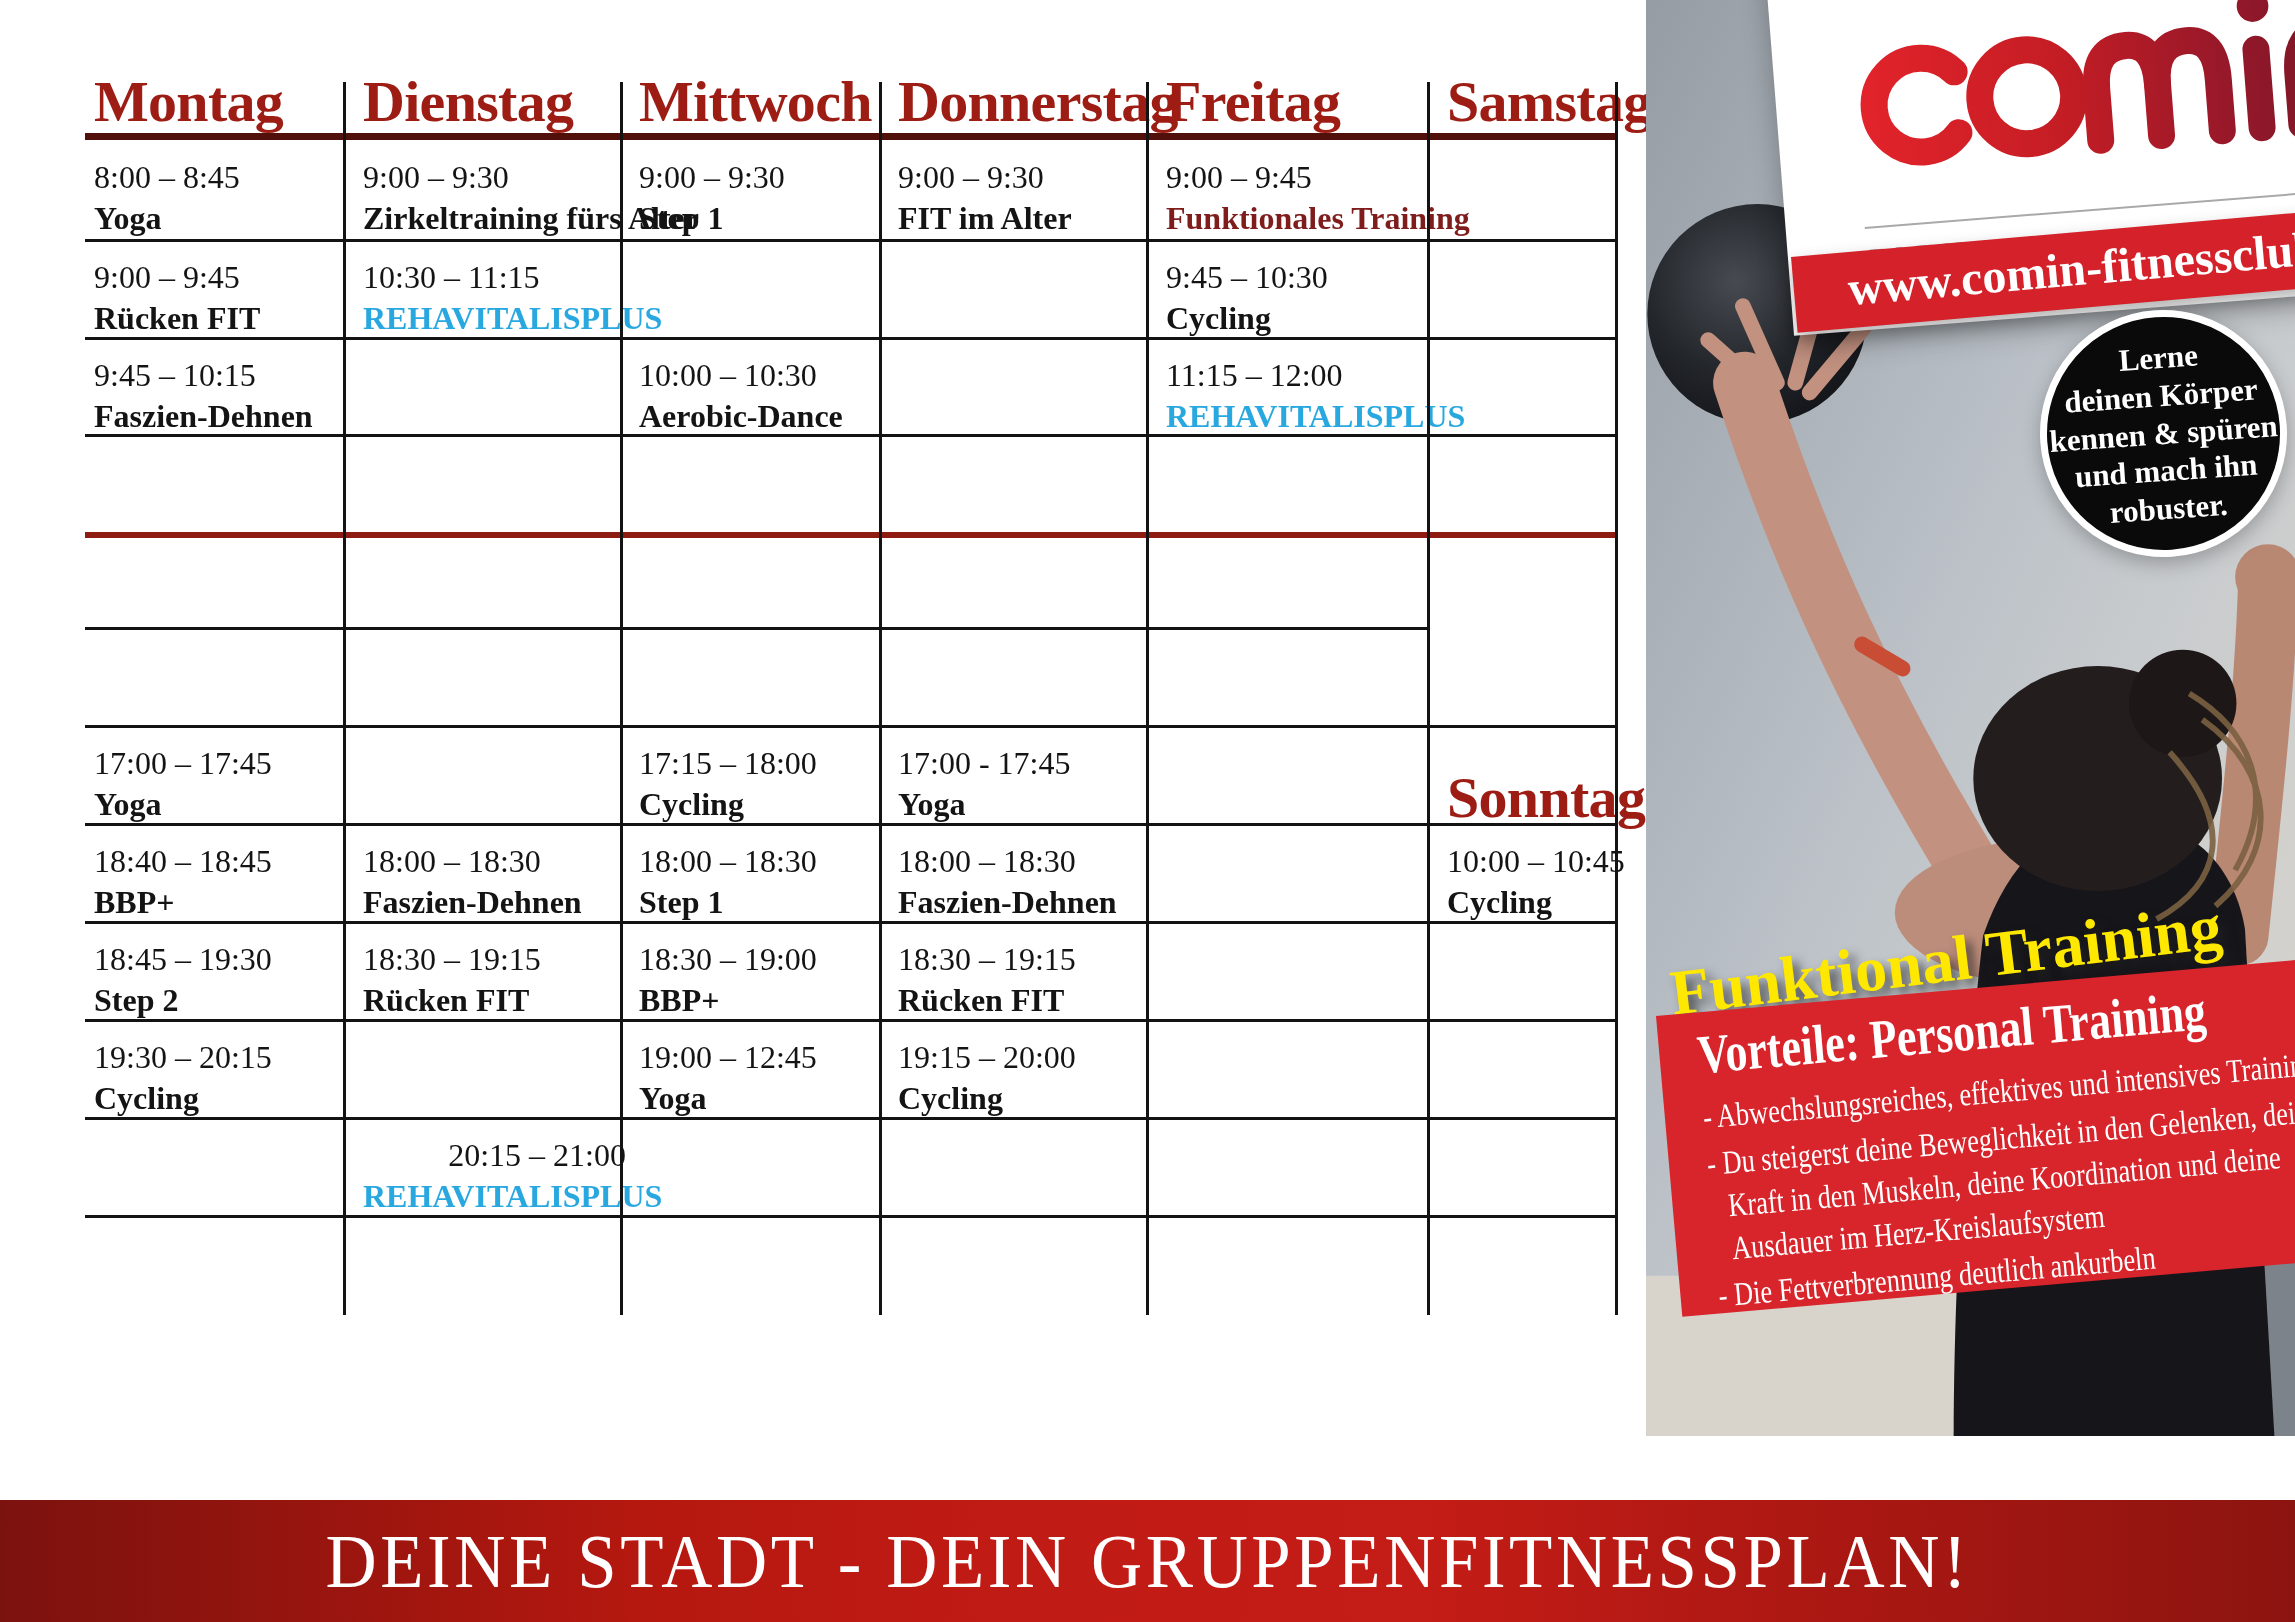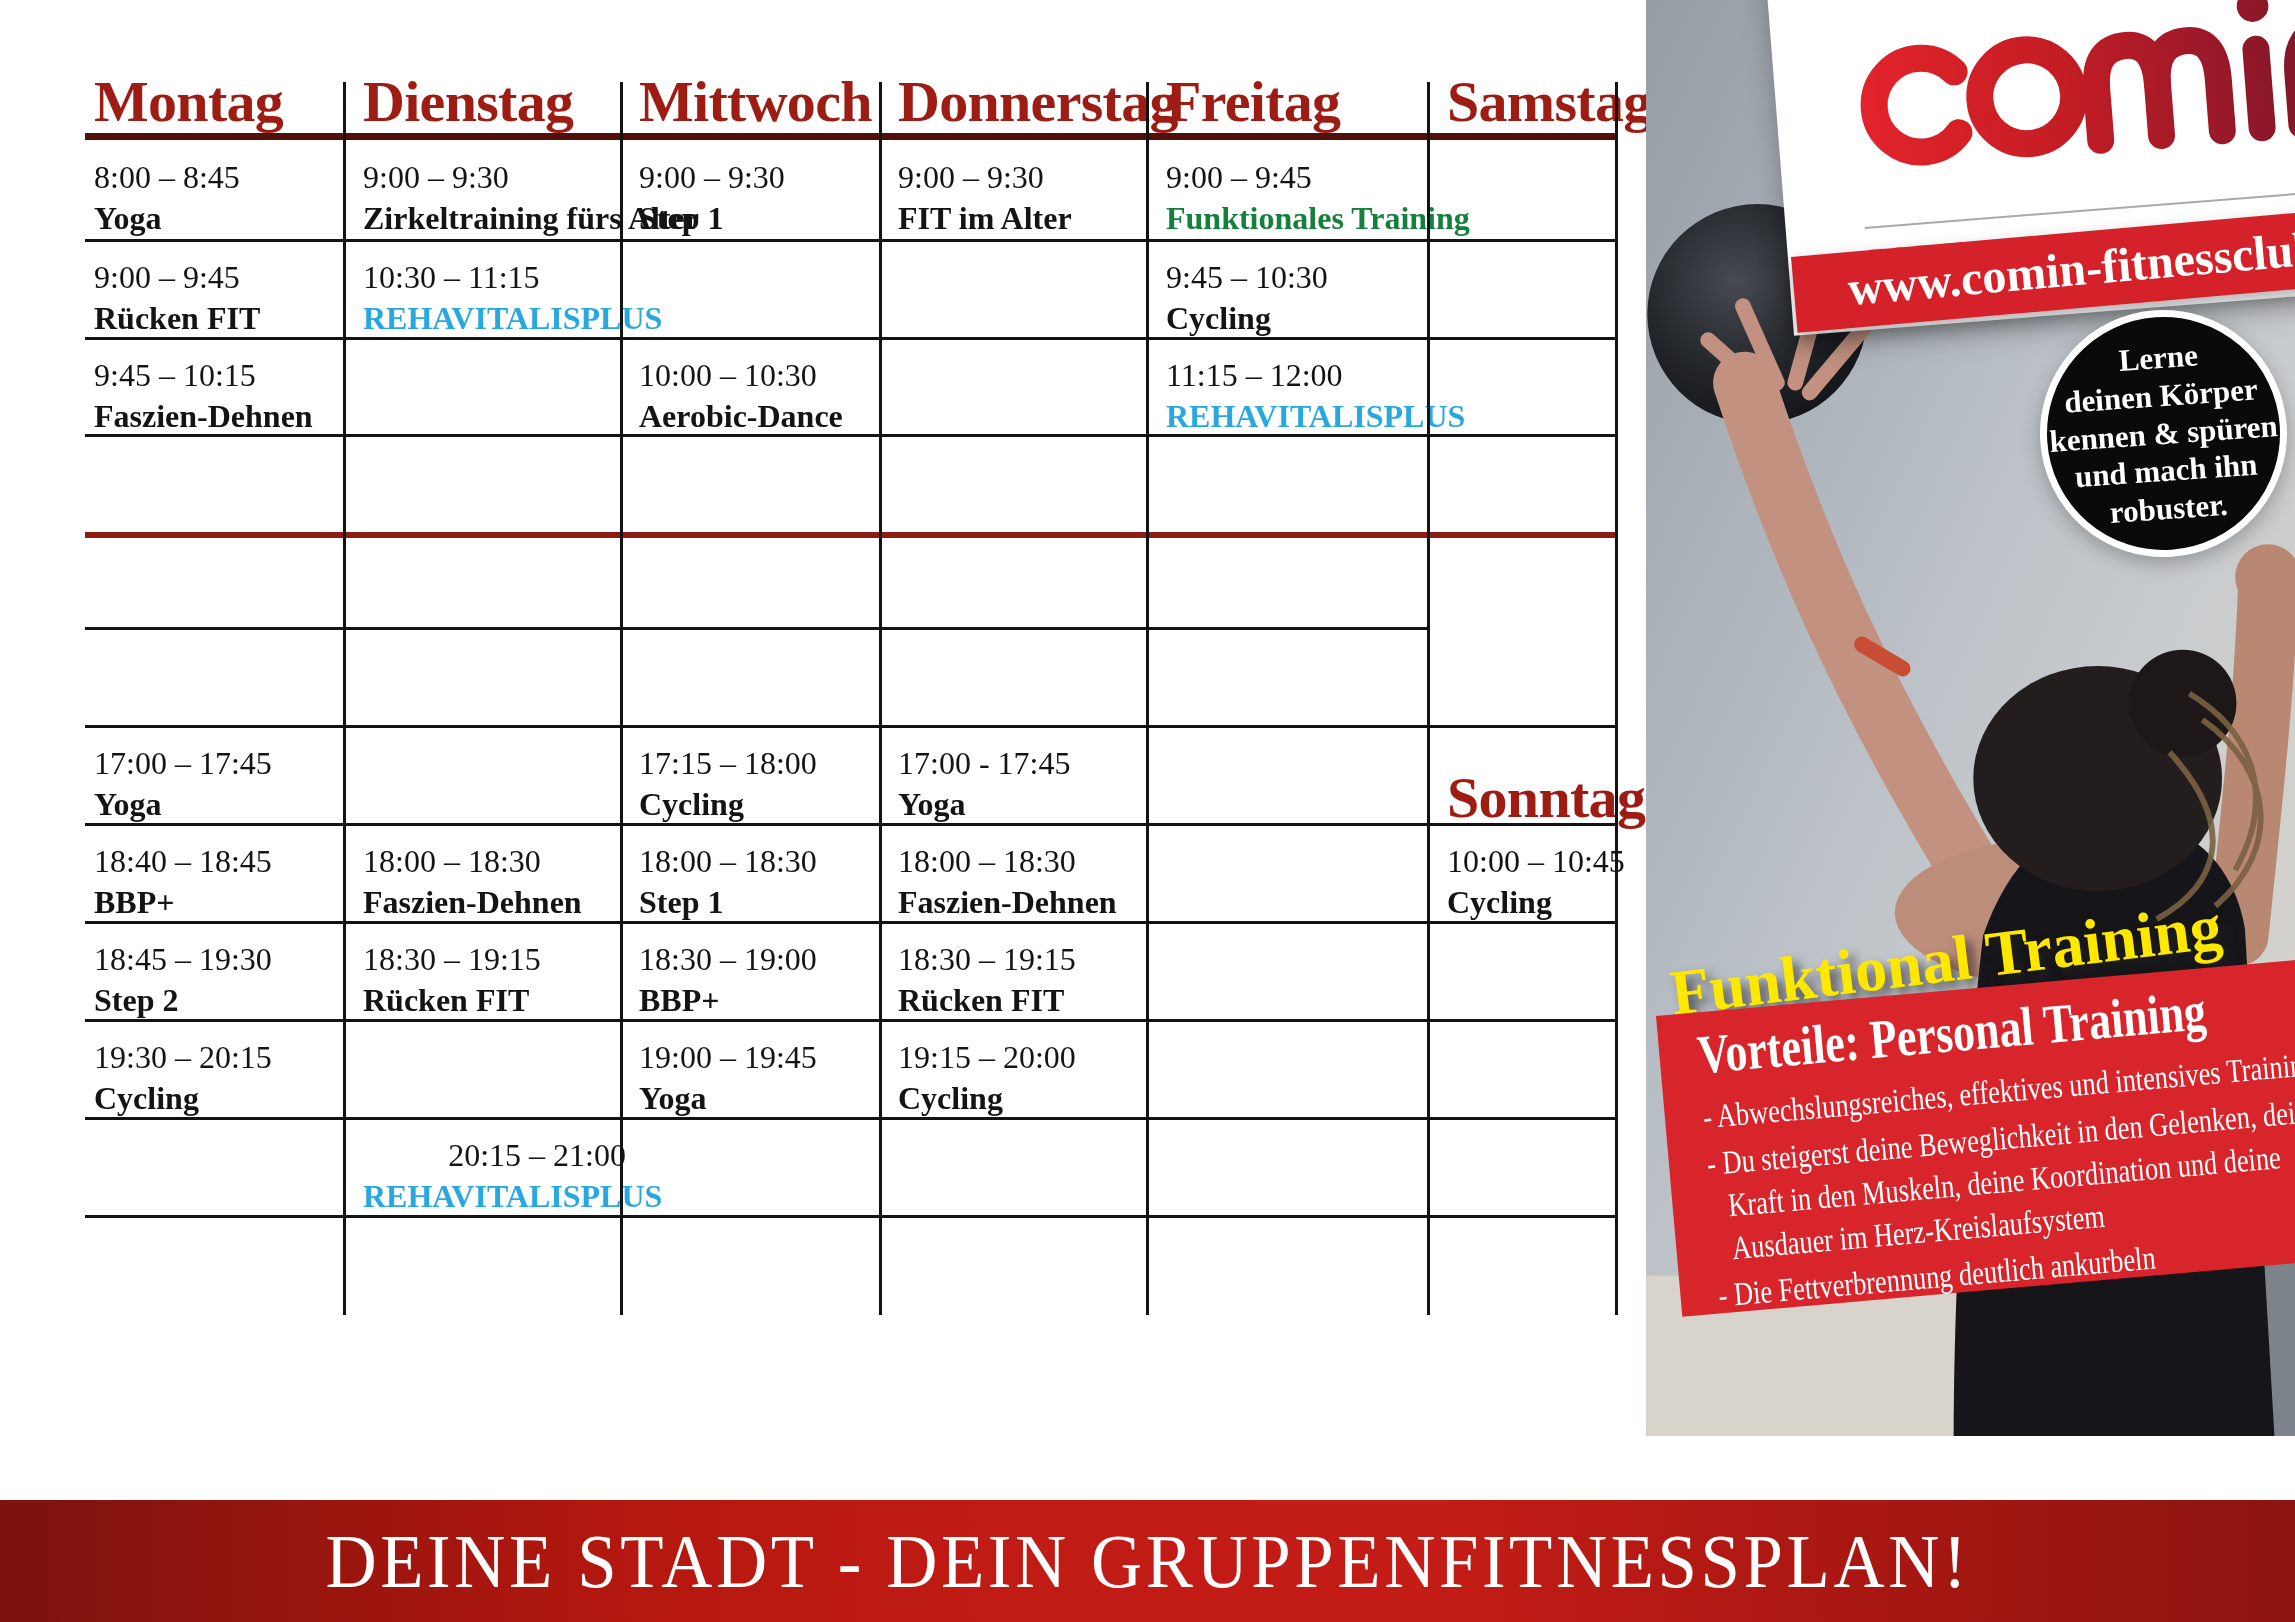--- a/index.html
+++ b/index.html
@@ -4,21 +4,21 @@
 <style>
   html,body{margin:0;padding:0;background:#fff;}
   .page{position:relative;width:2295px;height:1623px;background:#ffffff;overflow:hidden;
         font-family:Liberation Serif, serif;color:#141414;}
 
   
   .day-header{position:absolute;top:68px;font-size:58px;font-weight:700;color:#9d1d15;letter-spacing:-0.7px;white-space:nowrap;}
   .cell{position:absolute;width:263px;line-height:1;}
   .cell .time{font-size:32px;font-weight:400;color:#141414;white-space:nowrap;}
   .cell .cname{font-size:32px;font-weight:700;color:#141414;margin-top:9.2px;white-space:nowrap;}
-  .cell .cname.red{color:#15803d;}
+  .cell .cname.red{color:#7f1d1d;}
   .cell .cname.cyan{color:#29a8e0;}
   .vline{position:absolute;top:82px;width:3.3px;height:1233px;background:#131313;}
   .hline{position:absolute;left:85px;width:1531px;height:3.3px;background:#131313;}
   .hline.short{width:1342px;}
   .header-rule{position:absolute;left:85px;top:133px;width:1531px;height:7.2px;background:#51100a;}
   .mid-rule{position:absolute;left:85px;top:532px;width:1531px;height:5.9px;background:#8e1c12;}
   .footnote{position:absolute;left:93px;top:1450px;font-size:25px;font-weight:700;color:#111;}
 
   
   .panel{position:absolute;left:1646px;top:0;width:650px;height:1436px;overflow:hidden;
@@ -164,21 +164,21 @@
       </div>
       <div class="cell" style="left: 898px; top: 943px;">
         <div class="time">18:30 – 19:15</div>
         <div class="cname">Rücken FIT</div>
       </div>
       <div class="cell" style="left: 94px; top: 1041px;">
         <div class="time">19:30 – 20:15</div>
         <div class="cname">Cycling</div>
       </div>
       <div class="cell" style="left: 639px; top: 1041px;">
-        <div class="time">19:00 – 19:45</div>
+        <div class="time">19:00 – 12:45</div>
         <div class="cname">Yoga</div>
       </div>
       <div class="cell" style="left: 898px; top: 1041px;">
         <div class="time">19:15 – 20:00</div>
         <div class="cname">Cycling</div>
       </div>
       <div class="cell" style="left: 363px; top: 1139px; text-align: right;">
         <div class="time">20:15 – 21:00</div>
         <div class="cname cyan">REHAVITALISPLUS</div>
       </div>

